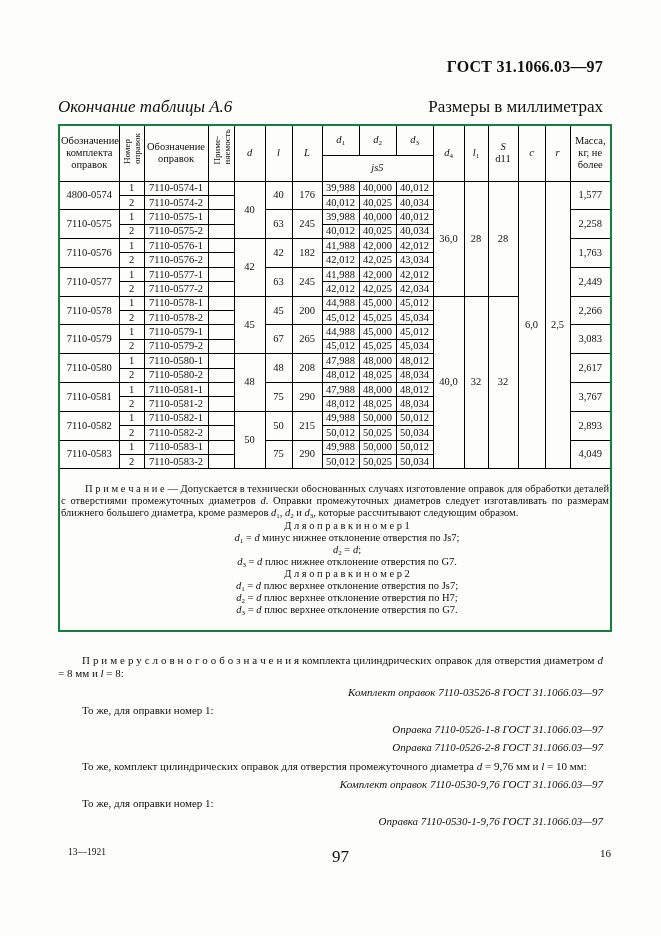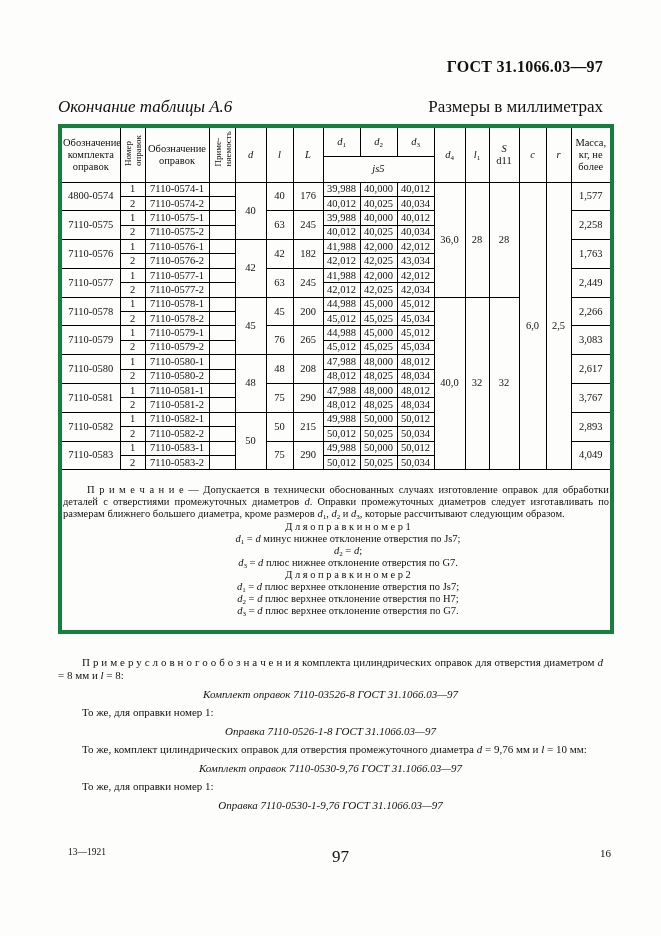--- a/index.html
+++ b/index.html
@@ -10,40 +10,40 @@
     color: #111;
     position: relative;
     overflow: hidden;
   }
   .content { position: absolute; left: 58px; top: 0; width: 545px; }
   .doc-code { margin-top: 58px; text-align: right; font-weight: bold; font-size: 16px; letter-spacing: .2px; }
   .caption-row { margin-top: 21px; display: flex; justify-content: space-between; font-size: 17px; }
   .caption-left { font-style: italic; }
   .caption-right { }
 
-  table.gost { border-collapse: collapse; table-layout: fixed; width: 545px; margin-top: 7px; border: 4px solid #15803d; }
+  table.gost { border-collapse: collapse; table-layout: fixed; width: 545px; margin-top: 7px; border: 2px solid #15803d; }
   table.gost td { border: 1px solid #000; text-align: center; vertical-align: middle; font-size: 10.5px; line-height: 12px; padding: 0 1px; overflow: hidden; }
   thead tr.hr1 { height: 30px; }
   thead tr.hr2 { height: 26px; }
   td.h { font-size: 10px; line-height: 11px; }
   td.hset, td.hmass { font-size: 9.5px; line-height: 10.5px; }
   .it { font-style: italic; }
   td.vcell { padding: 0; }
   .vtext { transform: rotate(-90deg); white-space: pre-line; font-size: 9px; line-height: 10px; text-align: center; }
   tbody.body tr { height: 14.4px; }
   td.c-set, td.c-des { font-size: 10.5px; }
   td.notes { text-align: left; vertical-align: top; padding: 8px 10px 6px 10px; font-size: 11px; line-height: 13.6px; height: 162px; }
   .note-p { text-align: justify; text-indent: 24px; margin-bottom: 1px; }
   .note-h { margin-left: 24px; }
   .note-f { margin-left: 24px; }
   sub { font-size: 7px; vertical-align: -2px; line-height: 0; }
 
   .examples { margin-top: 22px; font-size: 11px; line-height: 13.5px; }
   .ex-para { text-indent: 24px; text-align: justify; margin-top: 5px; }
-  .ex-center { text-align: center; font-style: italic; margin-top: 5px; }
+  .ex-center { text-align: right; font-style: italic; margin-top: 5px; }
 
   .footer { position: absolute; top: 847px; left: 68px; width: 545px; height: 14px; }
   .fl { position: absolute; left: 0; font-size: 9.5px; }
   .fc { position: absolute; left: 0; right: 0; text-align: center; font-size: 17px; }
   .fr { position: absolute; right: 2px; font-size: 11px; }
 </style>
 </head>
 <body>
 
 <div class="content">
@@ -216,21 +216,21 @@
           <td></td>
           <td>45,012</td>
           <td>45,025</td>
           <td>45,034</td>
         </tr>
         <tr>
           <td rowspan="2" class="c-set">7110-0579</td>
           <td>1</td>
           <td class="c-des">7110-0579-1</td>
           <td></td>
-          <td rowspan="2">76</td>
+          <td rowspan="2">67</td>
           <td rowspan="2">265</td>
           <td>44,988</td>
           <td>45,000</td>
           <td>45,012</td>
           <td rowspan="2">3,083</td>
         </tr>
         <tr>
           <td>2</td>
           <td class="c-des">7110-0579-2</td>
           <td></td>
@@ -336,20 +336,21 @@
         </td>
       </tr>
     </tbody>
   </table>
 
   <div class="examples">
       <p class="ex-para">П р и м е р  у с л о в н о г о  о б о з н а ч е н и я  комплекта цилиндрических оправок для отверстия диаметром <i>d</i> = 8 мм и <i>l</i> = 8:</p>
       <p class="ex-center">Комплект оправок 7110-03526-8 ГОСТ 31.1066.03—97</p>
       <p class="ex-para">То же, для оправки номер 1:</p>
       <p class="ex-center">Оправка 7110-0526-1-8 ГОСТ 31.1066.03—97</p>
+      <p class="ex-center">Оправка 7110-0526-2-8 ГОСТ 31.1066.03—97</p>
       <p class="ex-para">То же, комплект цилиндрических оправок для отверстия  промежуточного  диаметра  <i>d</i> = 9,76 мм и <i>l</i> = 10 мм:</p>
       <p class="ex-center">Комплект оправок 7110-0530-9,76 ГОСТ 31.1066.03—97</p>
       <p class="ex-para">То же, для оправки номер 1:</p>
       <p class="ex-center">Оправка 7110-0530-1-9,76 ГОСТ 31.1066.03—97</p>
     </div>
 
 </div>
 
 <div class="footer">
   <span class="fl">13—1921</span>

